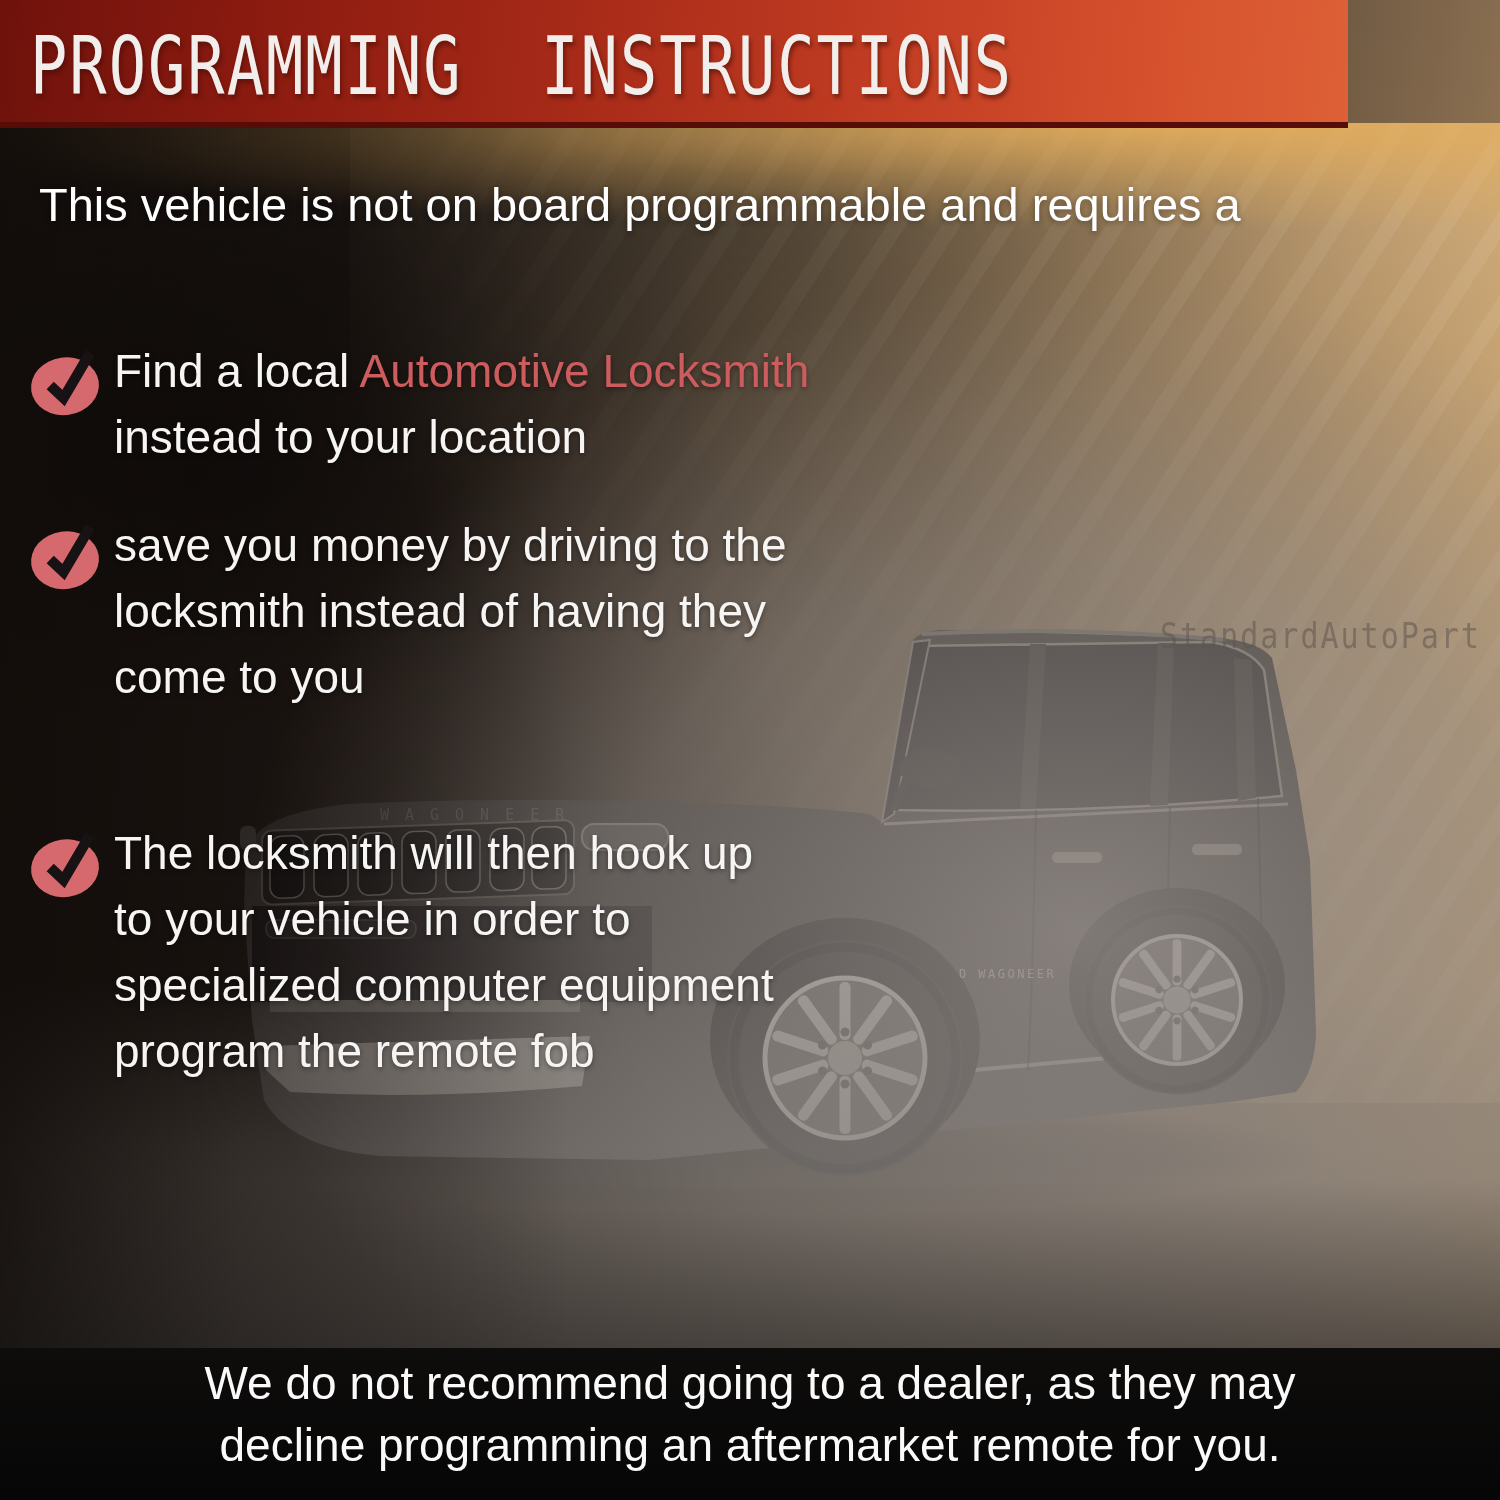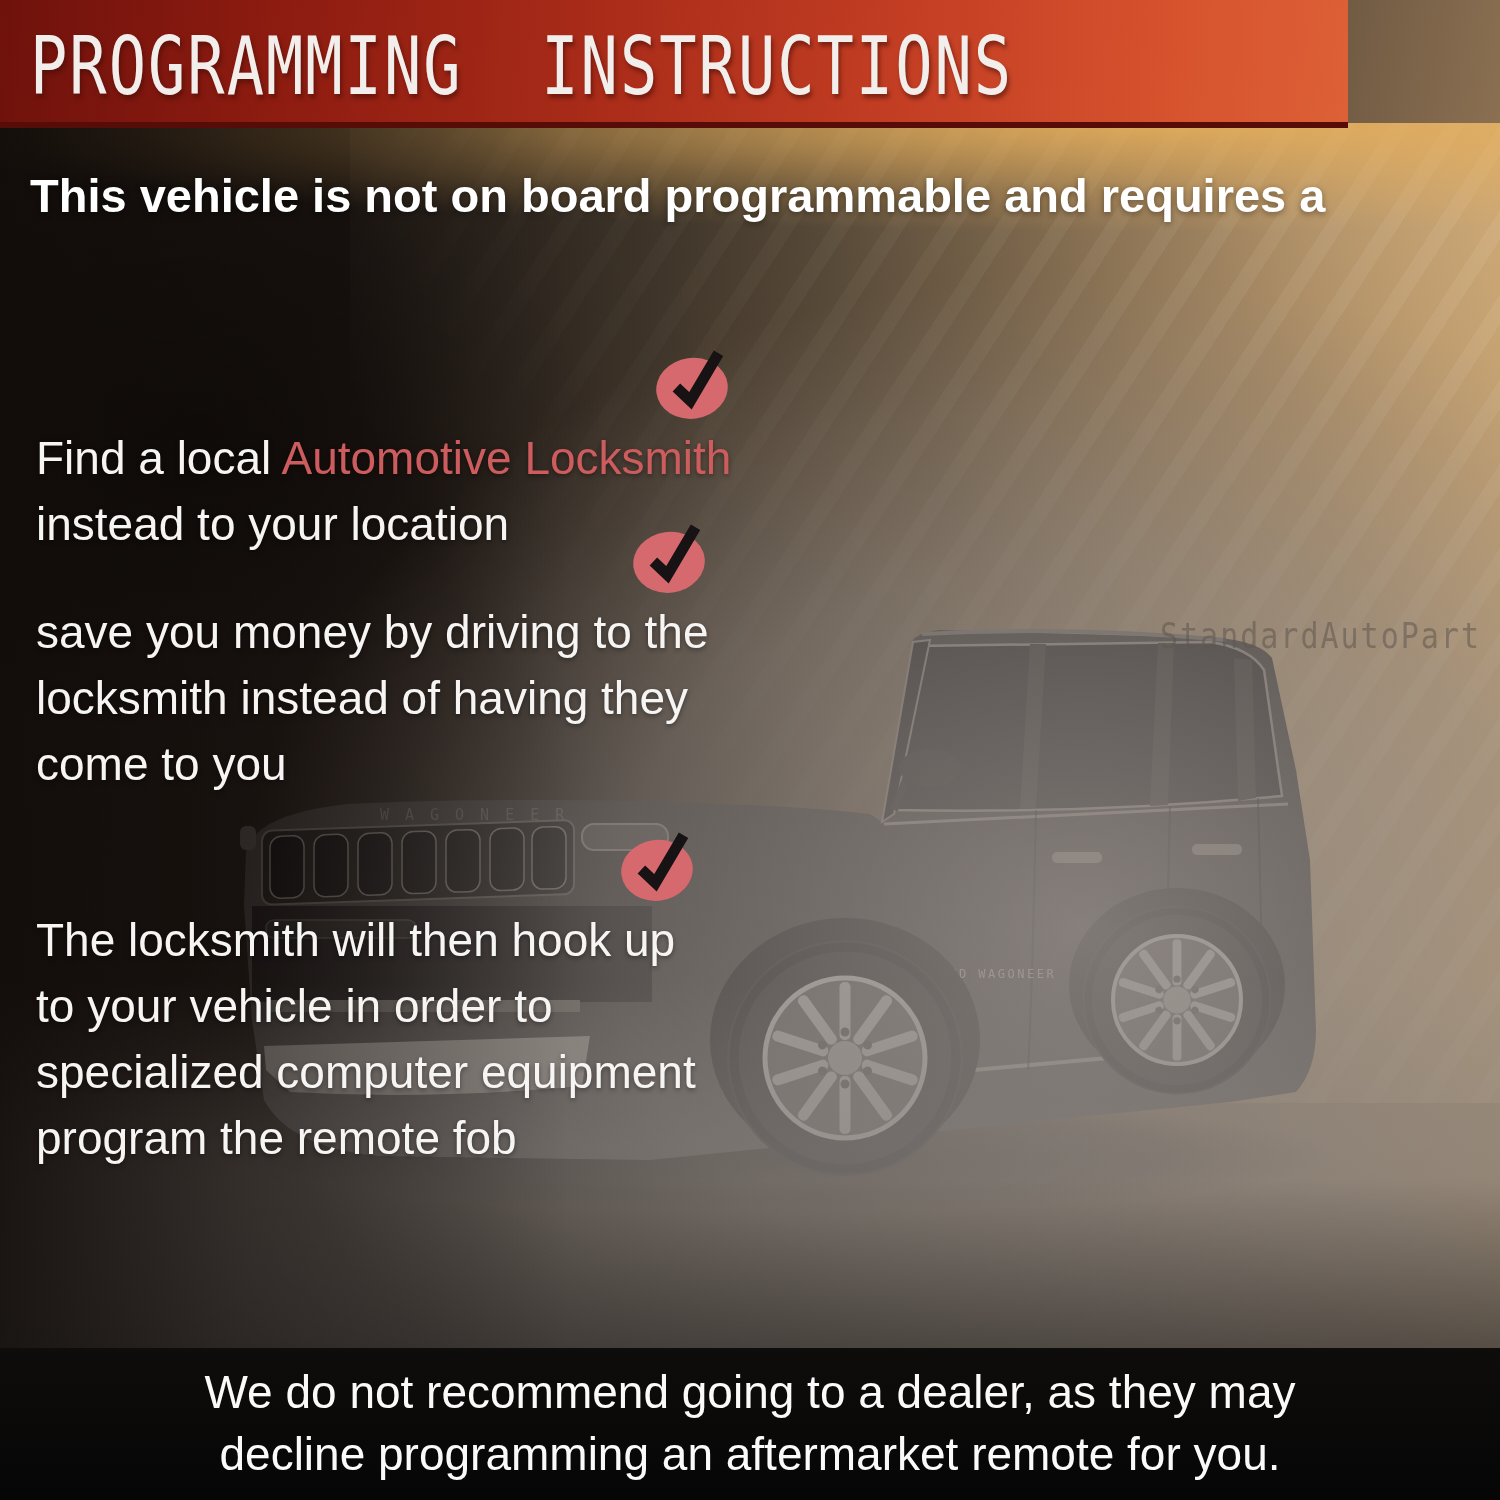--- a/index.html
+++ b/index.html
@@ -52,39 +52,39 @@
                #aa2c19 45%,#c43f24 68%,#d5512d 85%,var(--banner-right,#dd6036) 100%);
     z-index:10;}
   .banner h1{margin:0;padding:14px 0 0 30px;
     font-family:"DejaVu Sans Mono",monospace;font-weight:400;
     font-size:62px;letter-spacing:2px;color:#f2eeeb;white-space:pre;
     transform:scaleY(1.3);transform-origin:top left;
     text-shadow:2px 3px 4px rgba(70,12,6,0.55);}
 
   
   .intro{position:absolute;left:30px;top:160px;width:1460px;z-index:9;}
-  .intro p{margin:0;font-size:47px;font-weight:bold;line-height:71px;
+  .intro p{margin:9px;font-size:47px;font-weight:normal;line-height:71px;
     color:#ffffff;text-shadow:0 2px 6px rgba(0,0,0,0.4);}
 
   .steps{position:absolute;left:0;top:0;width:900px;margin:0;padding:0;
     list-style:none;z-index:9;}
-  .step{position:absolute;left:26px;display:flex;align-items:flex-end;flex-direction:column;}
+  .step{position:absolute;left:26px;display:flex;align-items:flex-start;}
   .check{flex:0 0 78px;width:78px;height:74px;margin-top:9px;}
   .check svg{width:100%;height:100%;display:block;}
   .step-text{margin-left:10px;font-size:46px;line-height:66px;color:#f7f5f3;
     text-shadow:0 2px 5px rgba(0,0,0,0.4);}
   .step-text .line{display:block;}
   .hl{color:var(--accent-red,#cd5c5e);}
 
   
   .footer-band{position:absolute;left:0;top:1348px;width:1500px;height:152px;
     background:linear-gradient(to bottom,#0e0d0c,#070606);z-index:9;}
   .footer-band p{margin:0;padding:0 40px;text-align:center;
     font-size:46px;line-height:62px;color:#fbfafa;}
-  .footer-band p:first-child{padding-top:13px;}
+  .footer-band p:first-child{padding-top:4px;}
 </style>
 </head>
 <body>
 
 <div class="stage">
 
   <div class="scene-base"></div>
   <div class="wall-shade"></div>
   <div class="beam"></div>
   <div class="beam-streaks"></div>

